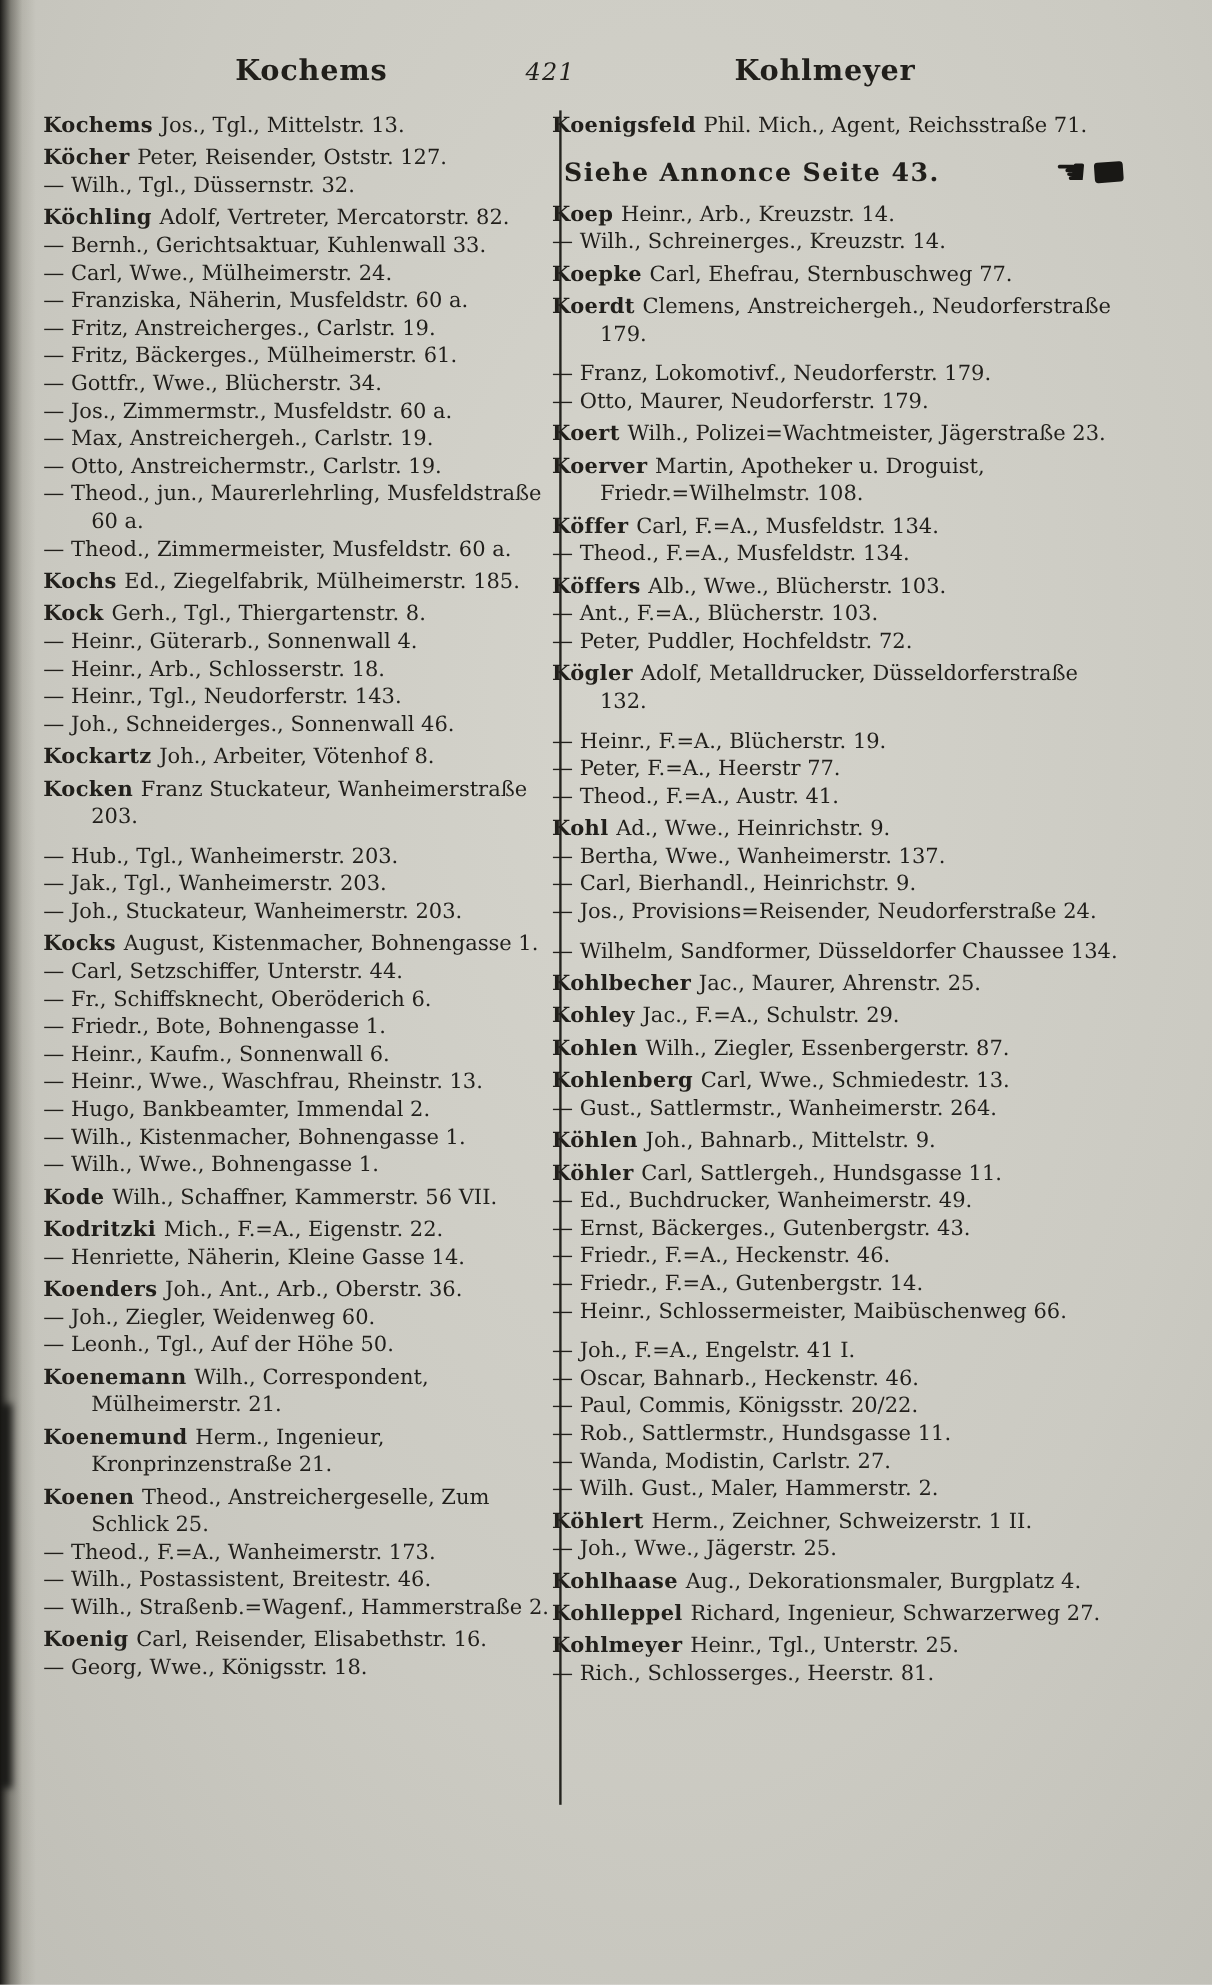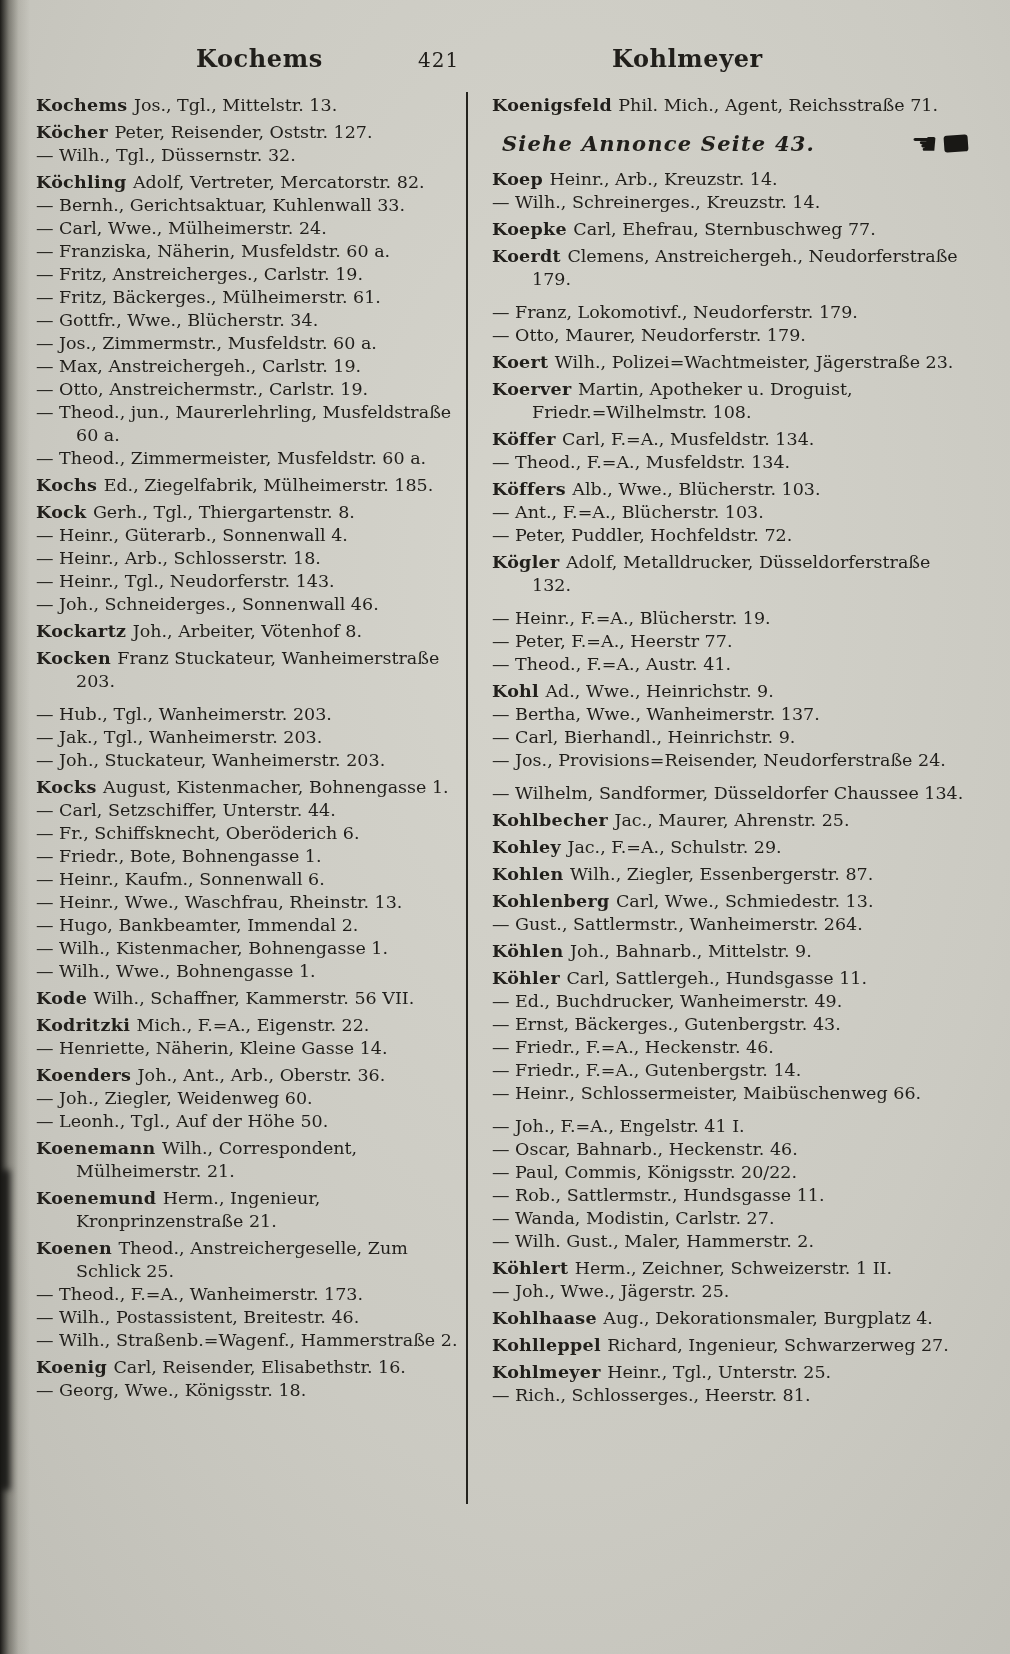--- a/index.html
+++ b/index.html
@@ -11,42 +11,41 @@
   }
   .scan-shadow-left{
     position:absolute;left:0;top:0;bottom:0;width:30px;pointer-events:none;z-index:5;
     background:linear-gradient(90deg,#1c1b18 0%, rgba(70,68,60,.55) 30%, rgba(120,117,106,.22) 62%, rgba(0,0,0,0) 100%);
   }
   .scan-streak{
     position:absolute;left:0;top:1170px;width:10px;height:320px;z-index:6;
     background:rgba(12,12,10,.78);filter:blur(3px);
   }
   .header-left{position:absolute;left:196px;top:44px;font-weight:700;font-size:24px;letter-spacing:.6px;}
-  .page-number{position:absolute;left:418px;top:48px;font-size:20px;letter-spacing:1px;}
+  .page-number{position:absolute;left:438px;top:48px;font-size:20px;letter-spacing:1px;font-style:italic;}
   .header-right{position:absolute;left:612px;top:44px;font-weight:700;font-size:24px;letter-spacing:.6px;}
 
   .columns{position:absolute;left:36px;top:94px;width:938px;display:flex;align-items:flex-start;}
   .col-left{width:424px;}
-  .col-right{width:482px;margin-left:32px;}
+  .col-right{width:482px;}
   .divider{position:absolute;left:466px;top:92px;width:2px;height:1412px;background:#24231e;}
 
   .entry{
     margin:0;padding-left:40px;text-indent:-40px;
     font-size:17.5px;line-height:23px;
   }
   .entry.group{margin-top:4px;}
   .entry.gap{margin-top:10px;}
   .entry b{font-weight:700;letter-spacing:.3px;}
 
   .entry.annonce{
     display:flex;align-items:center;justify-content:space-between;
     padding:0 6px 0 10px;text-indent:0;
     font-weight:700;font-size:21px;letter-spacing:1.2px;
     margin:15px 0 13px;
-    font-style:italic;
   }
   .annonce .icon-wrap{display:flex;align-items:center;}
   .manicule{
     font-family:"DejaVu Sans", sans-serif;font-weight:400;
     font-size:30px;line-height:20px;color:#191815;
   }
   .ink-blot{
     display:inline-block;width:24px;height:17px;margin-left:5px;
     background:#191815;border-radius:3px;transform:rotate(-4deg);
   }

